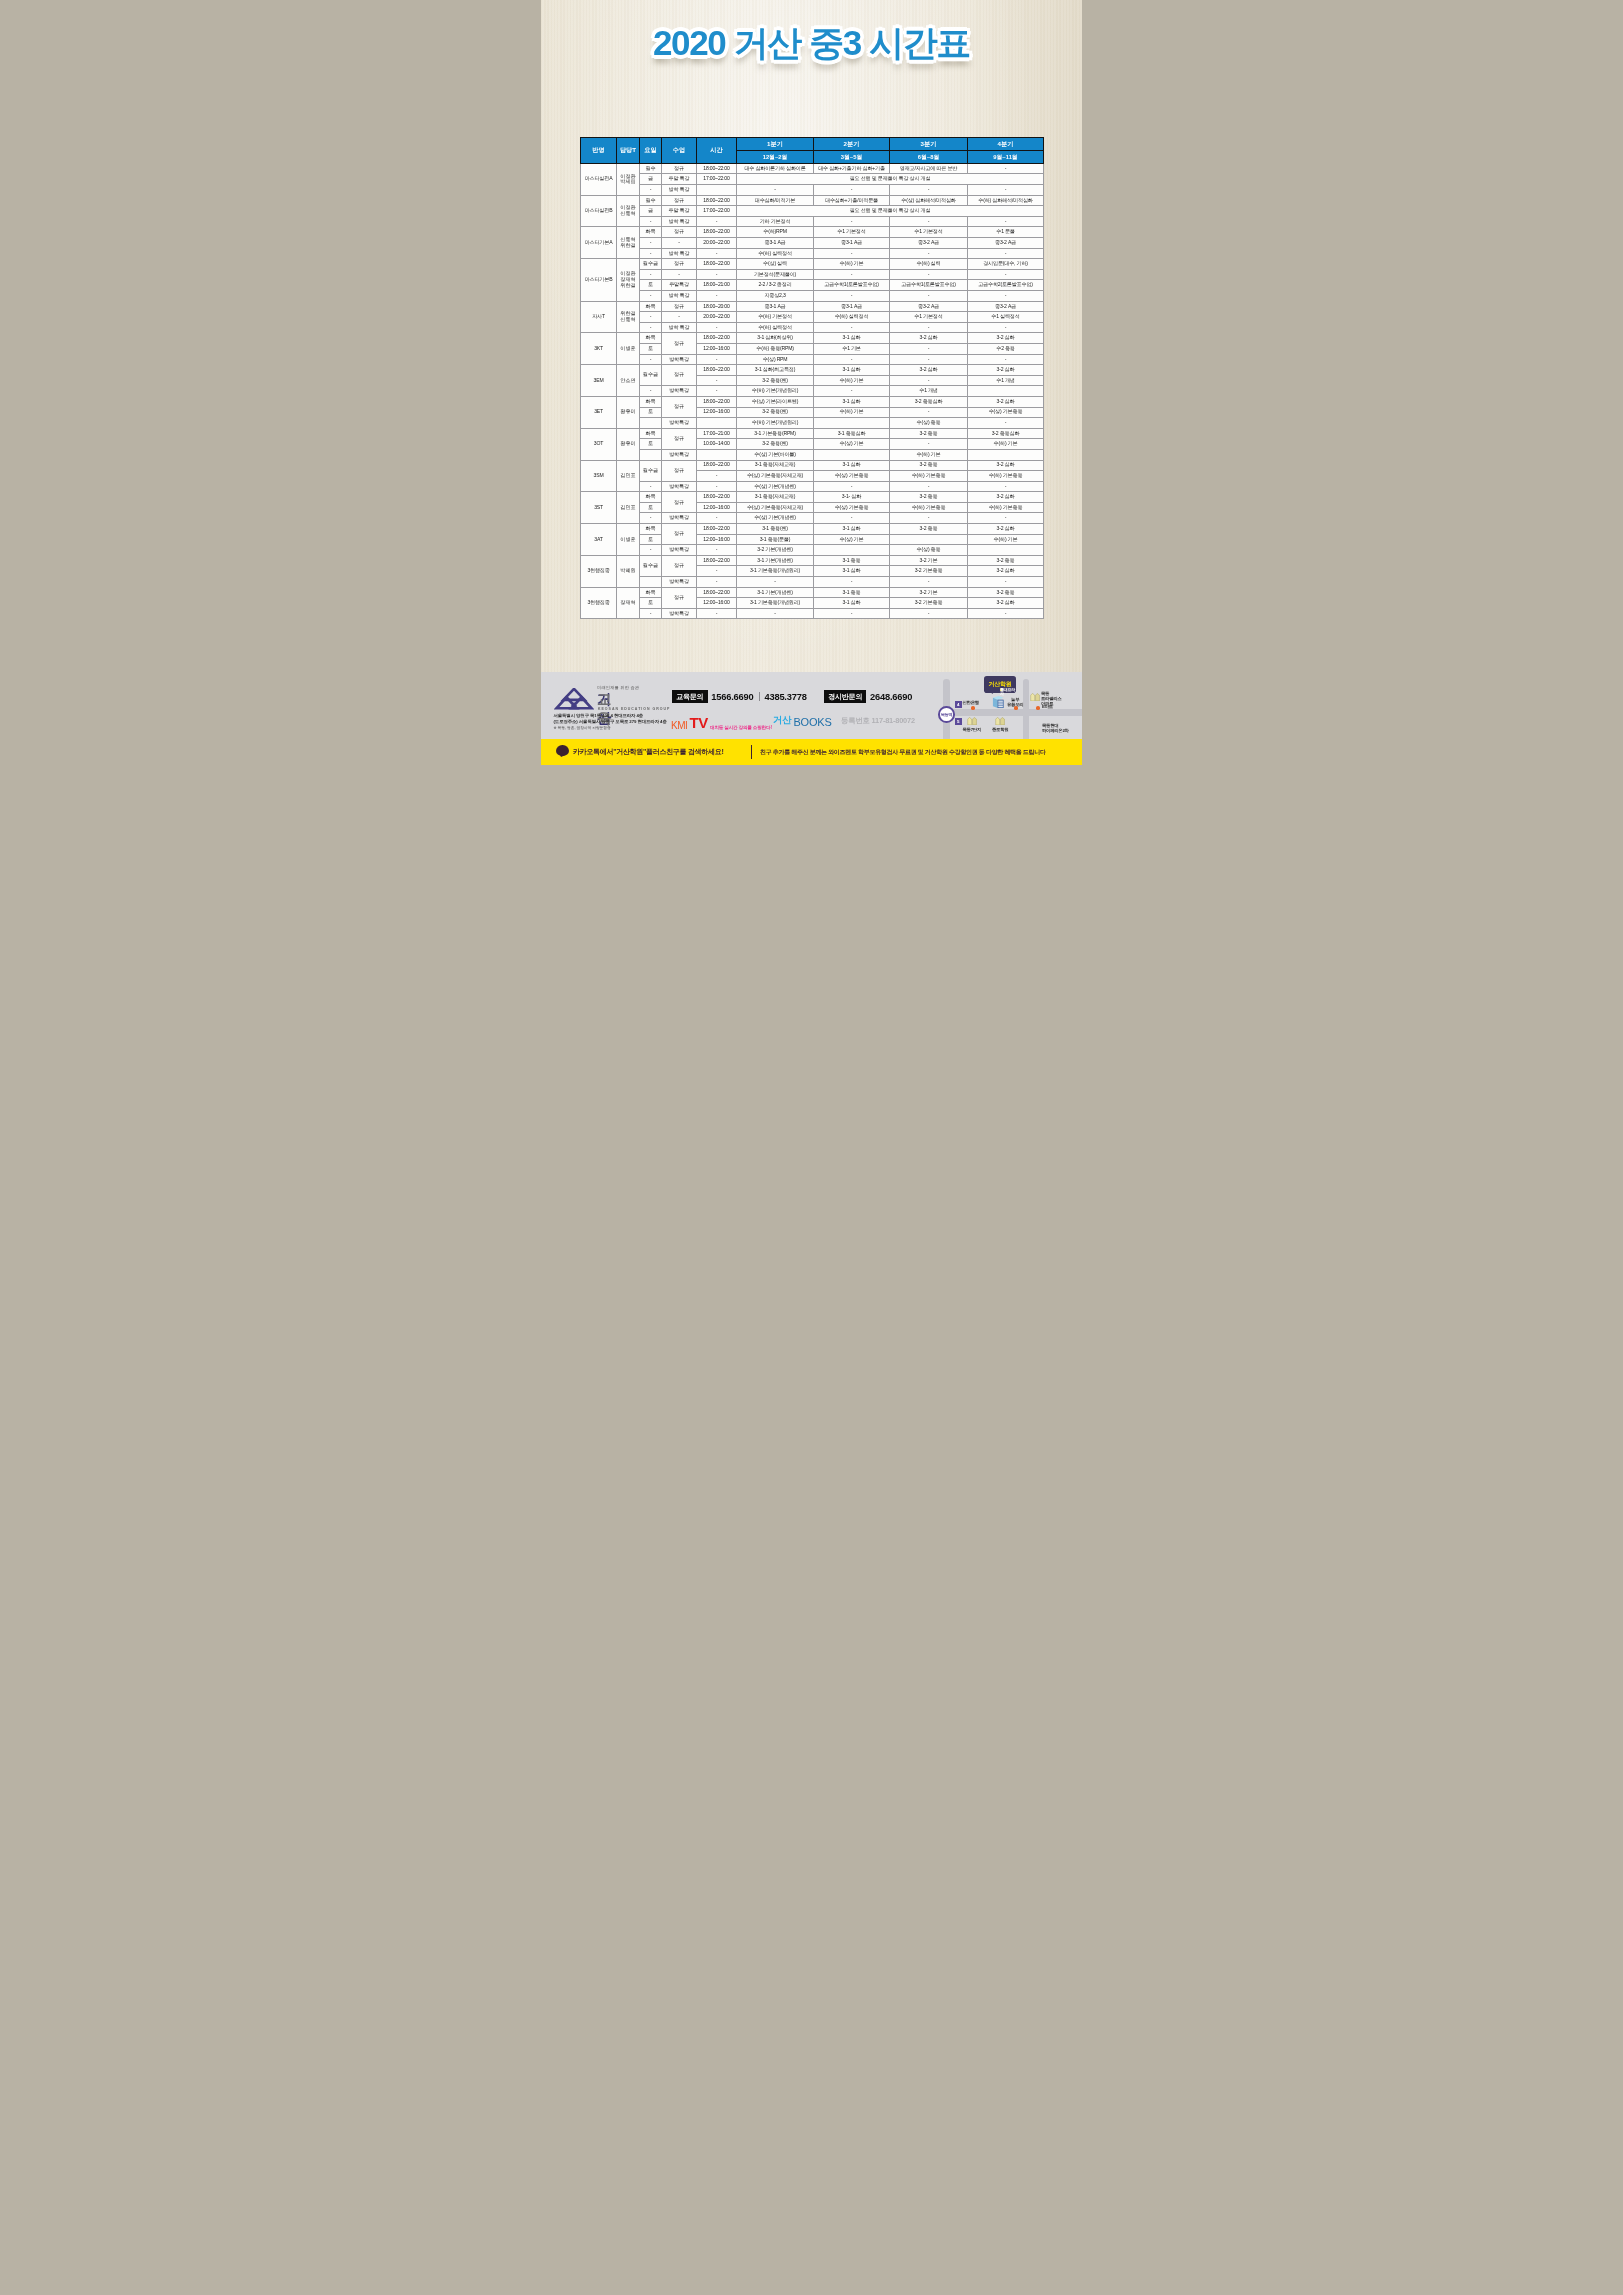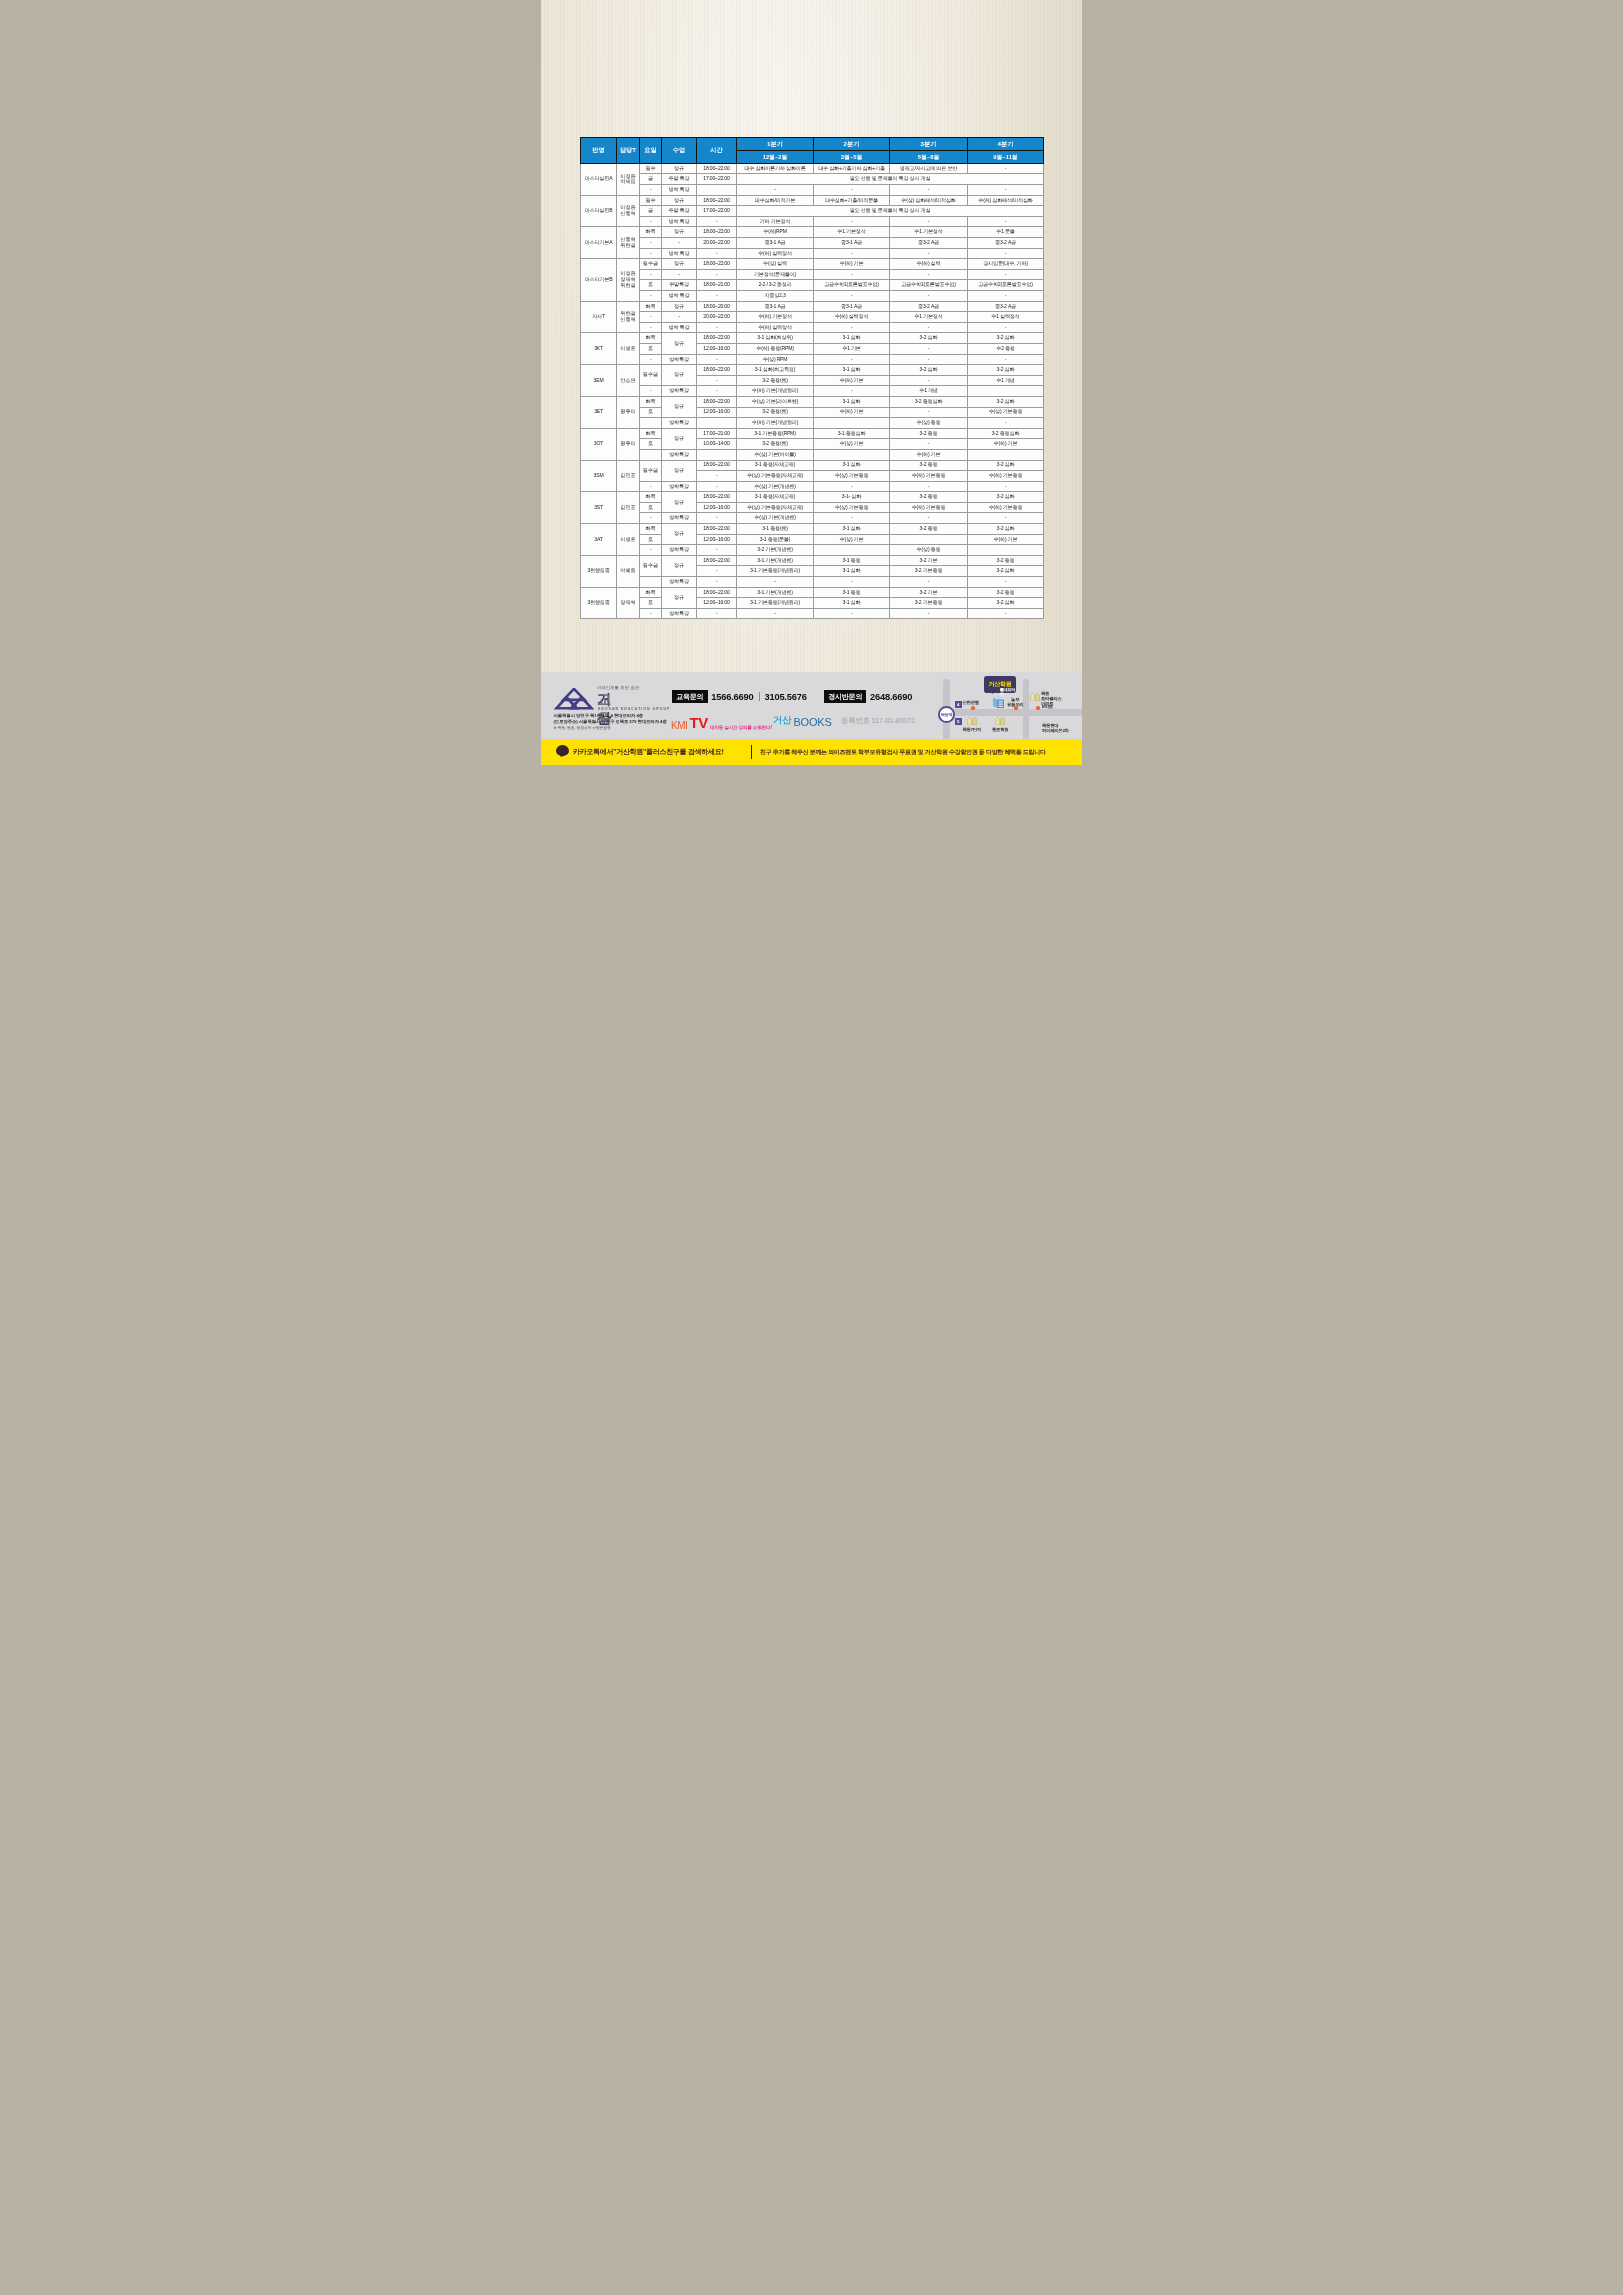--- a/index.html
+++ b/index.html
@@ -88,20 +88,21 @@
   .bubble .b1{position:static;color:#ffe400;font-size:6px;font-weight:800;letter-spacing:-0.2px;}
   .bubble .b2{position:static;color:#fff;font-size:3.9px;font-weight:700;letter-spacing:-0.1px;}
   .bubble .b2 .y{color:#ffe400;}
   .apt{width:10.2px;height:7.9px;}
 </style>
 </head>
 <body>
 
 <div class="poster">
 
+  <div class="title">2020 거산 중3 시간표</div>
 
   <div class="ttwrap">
     <table class="tt">
       <colgroup>
         <col style="width:36px">
           <col style="width:23px">
           <col style="width:22px">
         <col style="width:35px">
           <col style="width:40px">
         <col style="width:77px">
@@ -550,21 +551,21 @@
       </div>
     <div class="brand-eng">KEOSAN EDUCATION GROUP</div>
     <div class="addr1">서울특별시 양천구 목1동 406-4 현대프라자 4층</div>
     <div class="addr2">(도로명주소) 서울특별시 양천구 오목로 279 현대프라자 4층</div>
     <div class="addr-note">※ 목동, 등촌, 염창지역 차량운행중</div>
 
     <div class="c-edu">
       <span class="blackbox">교육문의</span>
       <span class="phone">1566.6690</span>
       <span class="phonesep"></span>
-      <span class="phone">3105.5676</span>
+      <span class="phone">4385.3778</span>
     </div>
     <div class="c-contest">
       <span class="blackbox">경시반문의</span>
       <span class="phone">2648.6690</span>
     </div>
 
     <div class="kmitv">
       <span class="kmi">KMI</span>
       <span class="tv">TV</span>
       <span class="tvtag">대치동 실시간 강의를 쇼핑한다!</span>

